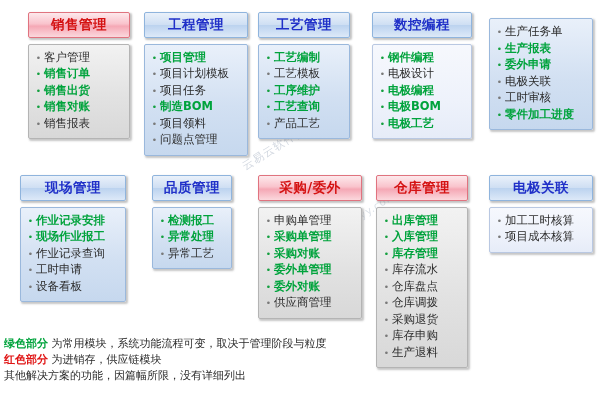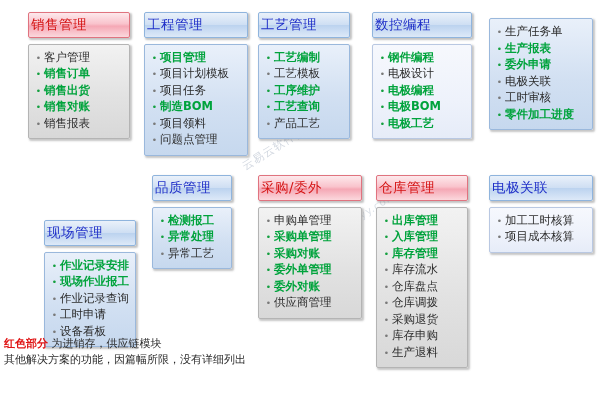--- a/index.html
+++ b/index.html
@@ -38,22 +38,22 @@
     top: 215px;
     font-size: 10px;
     color: rgba(150,165,185,0.35);
   }
 
   .module {
     position: absolute;
   }
 
   .module-header {
-    text-align: left;
-    font-weight: normal;
+    text-align: center;
+    font-weight: bold;
     font-size: 13.5px;
     letter-spacing: 0.5px;
     padding: 4px 2px 5px 2px;
     border-radius: 2px;
     box-shadow: 1.5px 1.5px 2px rgba(120,120,120,0.45);
     line-height: 1.1;
   }
 
   .module-header.blue {
     color: #2030c8;
@@ -260,21 +260,21 @@
           <span class="bullet">•</span>
           <span class="label">工时审核</span>
         </div>
         <div class="item green">
           <span class="bullet">•</span>
           <span class="label">零件加工进度</span>
         </div>
       </div>
   </div>
 
-  <div class="module" style="left:44px; top:175px; width:92px;margin-top:45px;">
+  <div class="module" style="left:20px; top:175px; width:106px;">
     <div class="module-header blue">现场管理</div>
     <div class="module-body blue">
         <div class="item green">
           <span class="bullet">•</span>
           <span class="label">作业记录安排</span>
         </div>
         <div class="item green">
           <span class="bullet">•</span>
           <span class="label">现场作业报工</span>
         </div>
@@ -391,20 +391,24 @@
           <span class="label">加工工时核算</span>
         </div>
         <div class="item">
           <span class="bullet">•</span>
           <span class="label">项目成本核算</span>
         </div>
       </div>
   </div>
 
   <div class="legend">
+    <div class="legend-row">
+      <span class="legend-key-green">绿色部分</span>
+      <span>为常用模块，系统功能流程可变，取决于管理阶段与粒度</span>
+    </div>
     <div class="legend-row">
       <span class="legend-key-red">红色部分</span>
       <span>为进销存，供应链模块</span>
     </div>
     <div class="legend-row">其他解决方案的功能，因篇幅所限，没有详细列出</div>
   </div>
 
 </div>
 
 </body></html>

